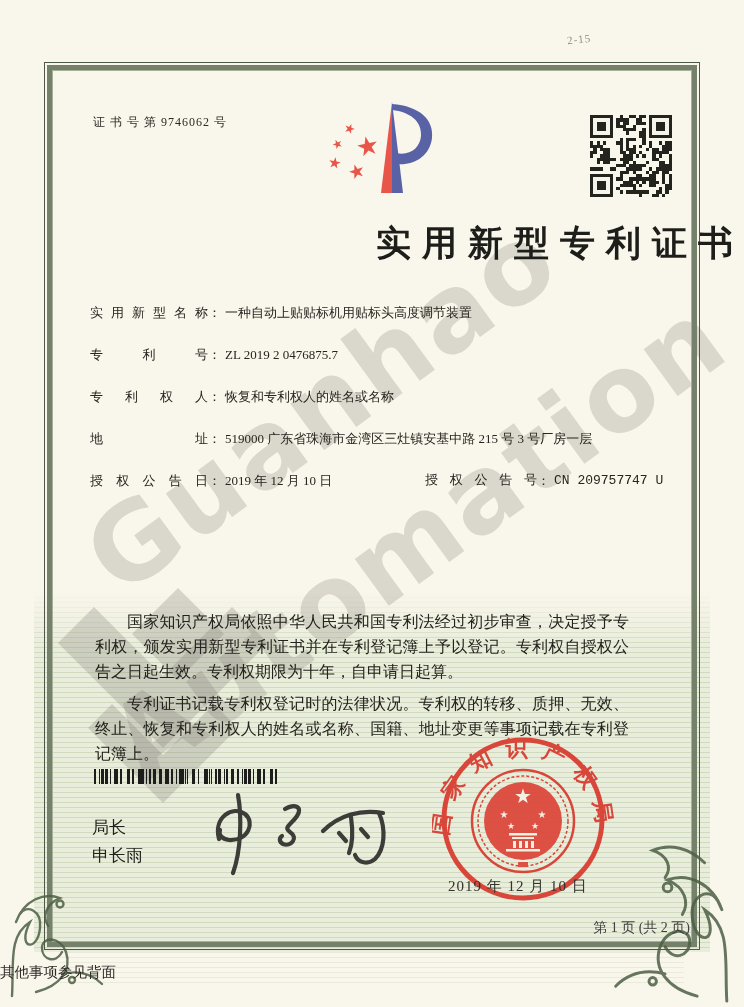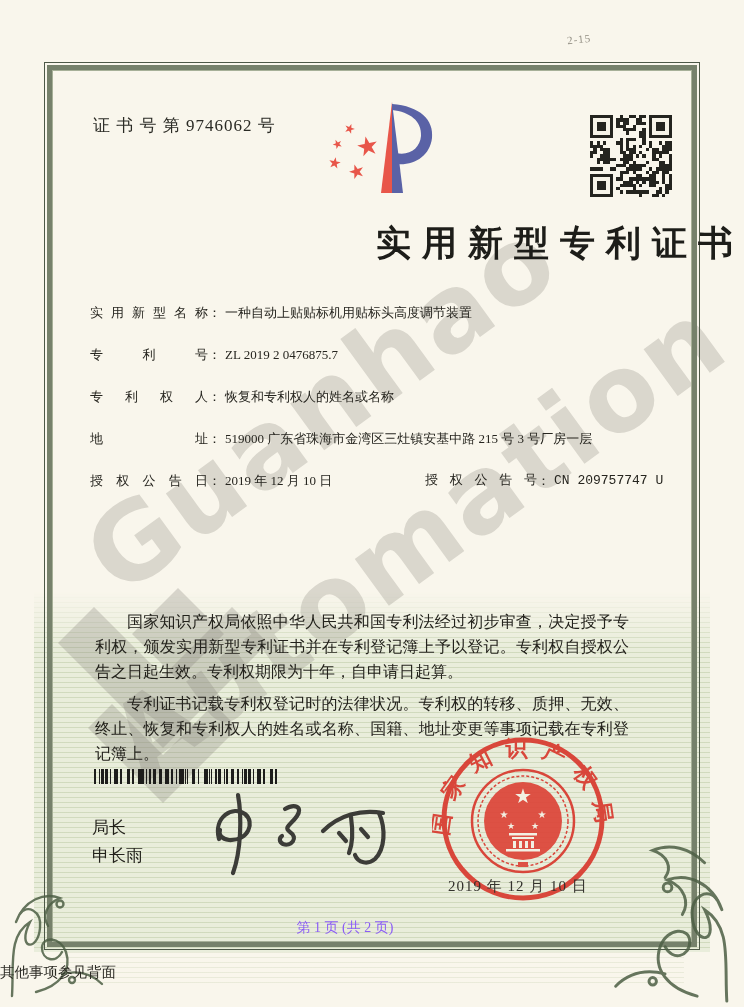--- a/index.html
+++ b/index.html
@@ -26,21 +26,21 @@
   .wm-text{position:absolute;left:-60px;top:300px;width:920px;height:430px;
            transform:rotate(-36deg);transform-origin:50% 50%;
            font-family:"DejaVu Sans","Liberation Sans",sans-serif;font-weight:bold;
            font-size:106px;line-height:1.55;letter-spacing:3px;
            color:rgba(146,143,132,.30);text-align:center;pointer-events:none;}
   .wm-mark{position:absolute;left:28px;top:588px;pointer-events:none;}
 
   
   .pencil-note{position:absolute;left:567px;top:33px;font-size:11px;color:#928e83;
                transform:rotate(-6deg);letter-spacing:1px;}
-  .cert-no{position:absolute;left:93px;top:114px;font-size:17px;letter-spacing:1px;color:#2a2a24;}
+  .cert-no{position:absolute;left:93px;top:114px;font-size:12px;letter-spacing:1px;color:#2a2a24;}
   .logo{position:absolute;left:322px;top:100px;width:140px;height:98px;}
   .logo .star{position:absolute;color:#e8564a;line-height:1;}
   .qr{position:absolute;left:590px;top:115px;width:82px;height:82px;}
 
   .title{position:absolute;left:0;top:220px;width:744px;text-align:right;
          font-size:35px;font-weight:bold;letter-spacing:11px;padding-left:27px;
          box-sizing:border-box;color:#1d1d19;}
 
   
   .fields{position:absolute;left:90px;top:300px;width:560px;font-size:13px;}
@@ -62,21 +62,21 @@
   
   .barcode{position:absolute;left:94px;top:769px;width:183px;height:15px;
     background:
       repeating-linear-gradient(90deg,#1d1d1b 0 2px,transparent 2px 5px,#1d1d1b 5px 6px,transparent 6px 11px),
       repeating-linear-gradient(90deg,#1d1d1b 0 1px,transparent 1px 7px,#1d1d1b 7px 10px,transparent 10px 13px);}
   .issuer{position:absolute;left:92px;top:814px;font-size:17px;line-height:28px;color:#23221c;}
   .signature{position:absolute;left:193px;top:781px;}
   .seal{position:absolute;left:432px;top:728px;width:182px;height:182px;opacity:.92;}
   .seal-date{position:absolute;left:448px;top:877px;font-size:15px;letter-spacing:1px;color:#33322c;}
 
-  .page-indicator{position:absolute;left:0;top:919px;width:690px;text-align:center;font-size:14px;color:#8b5cf6;}
+  .page-indicator{position:absolute;left:0;top:919px;width:690px;text-align:right;font-size:14px;color:#404040;}
   .back-note{position:absolute;left:0;top:963px;width:680px;text-align:left;font-size:14.5px;color:#2c2b25;}
 
   
   .flourish{position:absolute;pointer-events:none;}
   .flourish-bl{left:2px;top:864px;}
   .flourish-br{left:600px;top:838px;transform:scaleX(-1);transform-origin:50% 50%;}
 </style>
 </head>
 <body>
 

